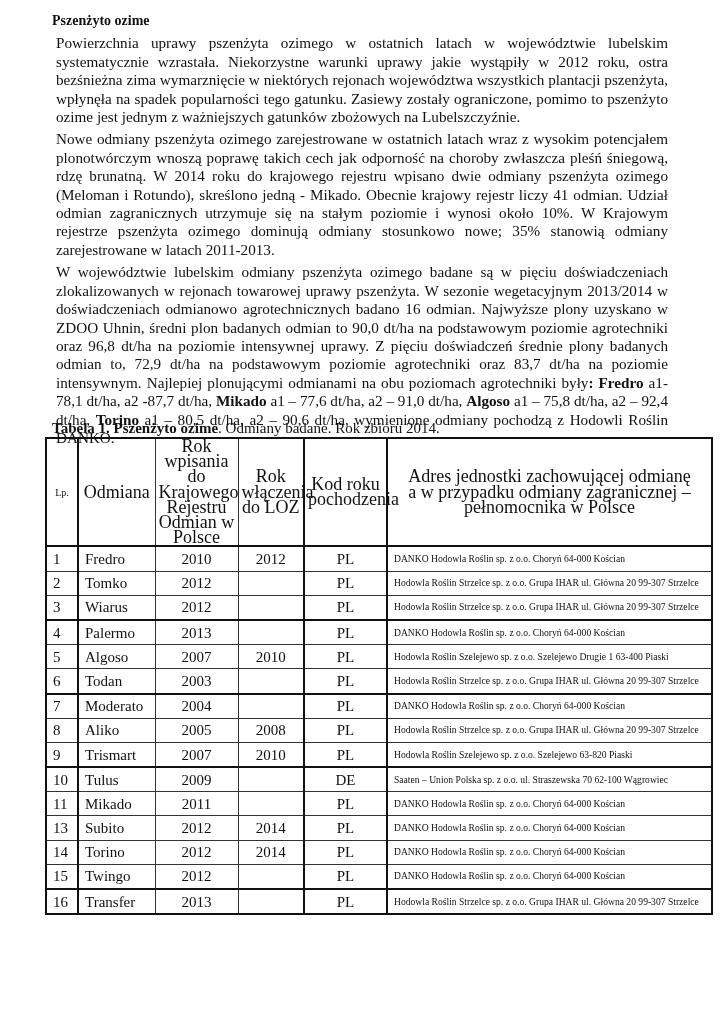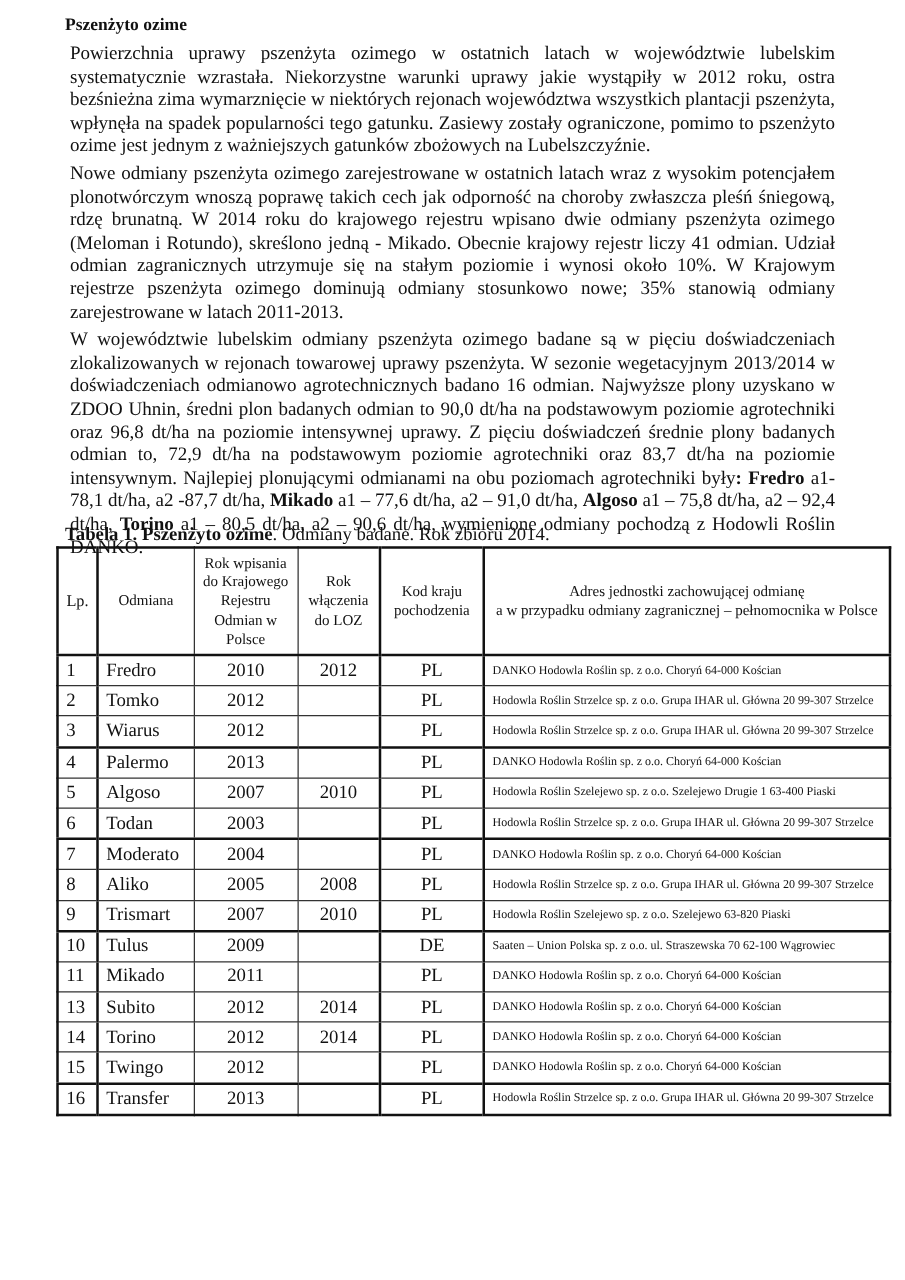--- a/index.html
+++ b/index.html
@@ -53,21 +53,21 @@
       table-layout: fixed;
     }
     table.varieties th,
     table.varieties td {
       border: 1px solid #333;
       padding: 0 6px;
       vertical-align: middle;
     }
     table.varieties th {
       font-weight: normal;
-      font-size: 12px;
+      font-size: 18px;
       line-height: 15.2px;
       text-align: center;
       height: 84px;
       padding: 0 3px;
     }
     table.varieties thead tr { border-bottom: 2px solid #111; }
     table.varieties td {
       height: 23.2px;
       font-size: 15px;
       line-height: 16px;
@@ -104,25 +104,25 @@
   <colgroup>
     <col class="col-lp">
       <col class="col-name">
       <col class="col-year">
       <col class="col-loz">
       <col class="col-code">
       <col class="col-addr">
   </colgroup>
   <thead>
     <tr>
-      <th class="h-lp" style="font-size:13px;">Lp.</th>
+      <th class="h-lp" style="font-size:10px;">Lp.</th>
       <th>Odmiana</th>
       <th>Rok wpisania do Krajowego Rejestru Odmian w Polsce</th>
       <th class="h-loz">Rok włączenia do LOZ</th>
-      <th class="h-code">Kod kraju pochodzenia</th>
+      <th class="h-code">Kod roku pochodzenia</th>
       <th>
         <div>Adres jednostki zachowującej odmianę</div>
         <div>a w przypadku odmiany zagranicznej – pełnomocnika w Polsce</div>
       </th>
     </tr>
   </thead>
   <tbody id="table-body">
       <tr>
         <td class="c-lp">1</td>
         <td class="c-name">Fredro</td>

